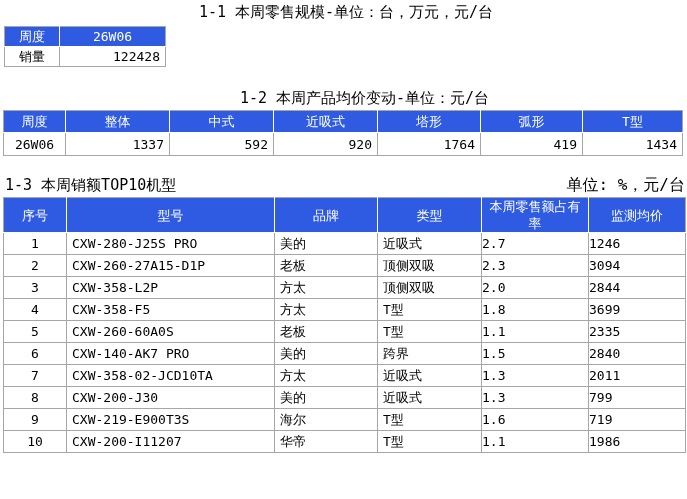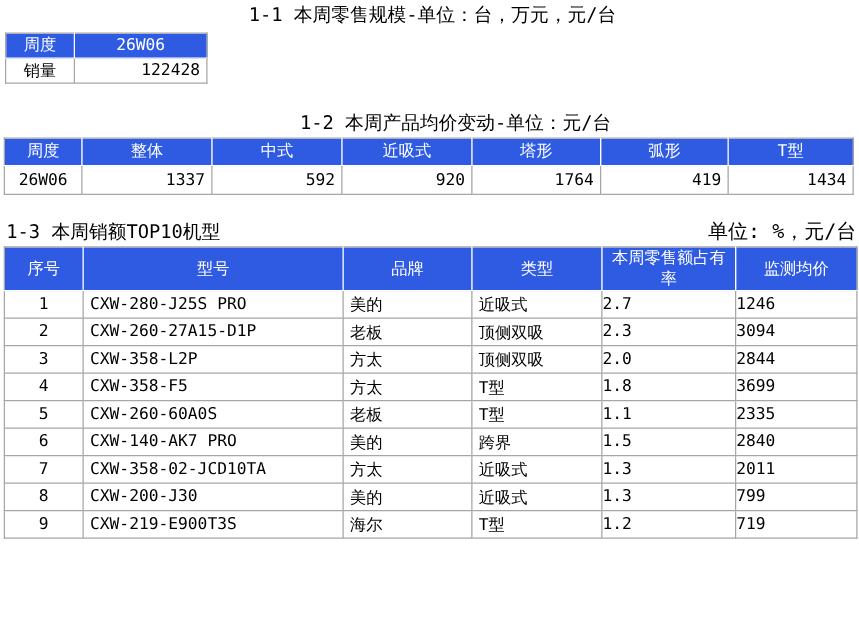--- a/index.html
+++ b/index.html
@@ -229,17 +229,25 @@
         <td>美的</td>
         <td>近吸式</td>
         <td>1.3</td>
         <td>799</td>
       </tr>
       <tr>
         <td>9</td>
         <td>CXW-219-E900T3S</td>
         <td>海尔</td>
         <td>T型</td>
-        <td>1.2</td>
+        <td>1.6</td>
         <td>719</td>
+      </tr>
+      <tr>
+        <td>10</td>
+        <td>CXW-200-I11207</td>
+        <td>华帝</td>
+        <td>T型</td>
+        <td>1.1</td>
+        <td>1986</td>
       </tr>
     </tbody>
 </table>
 
 </body></html>

